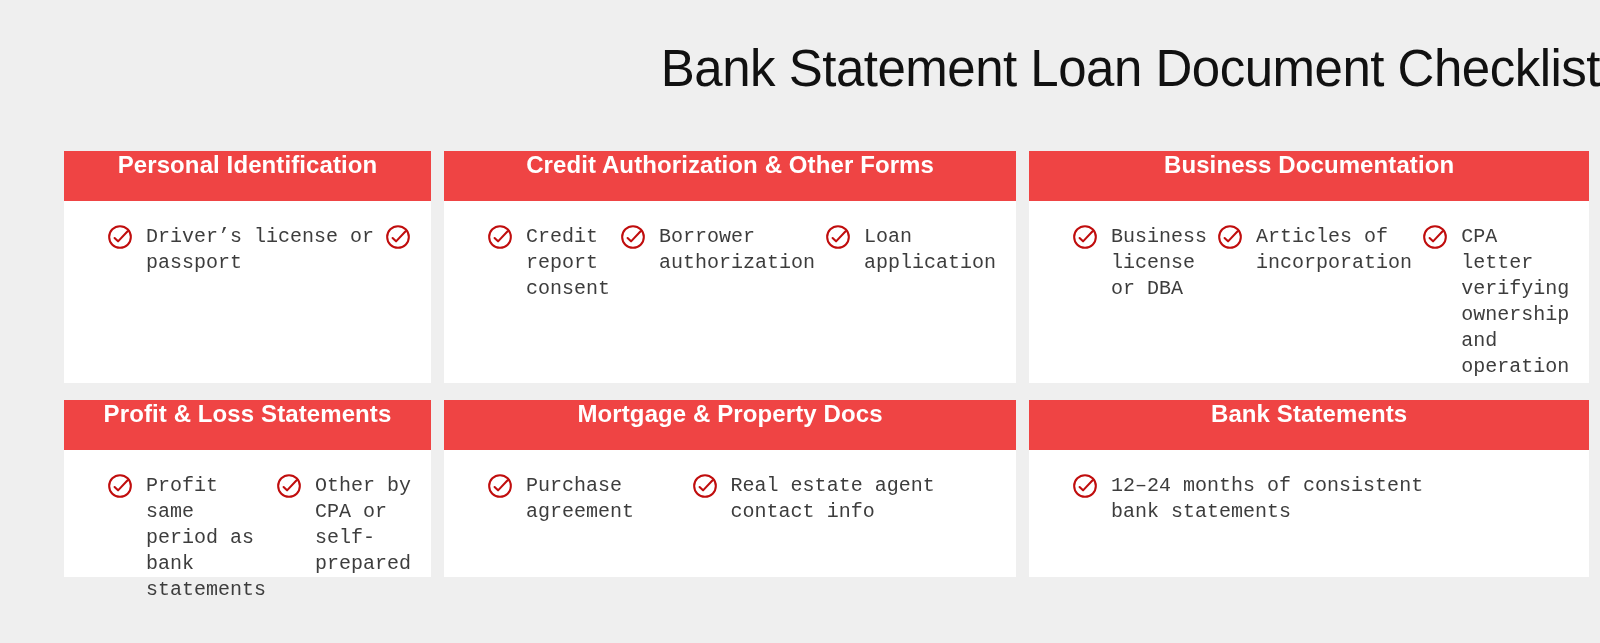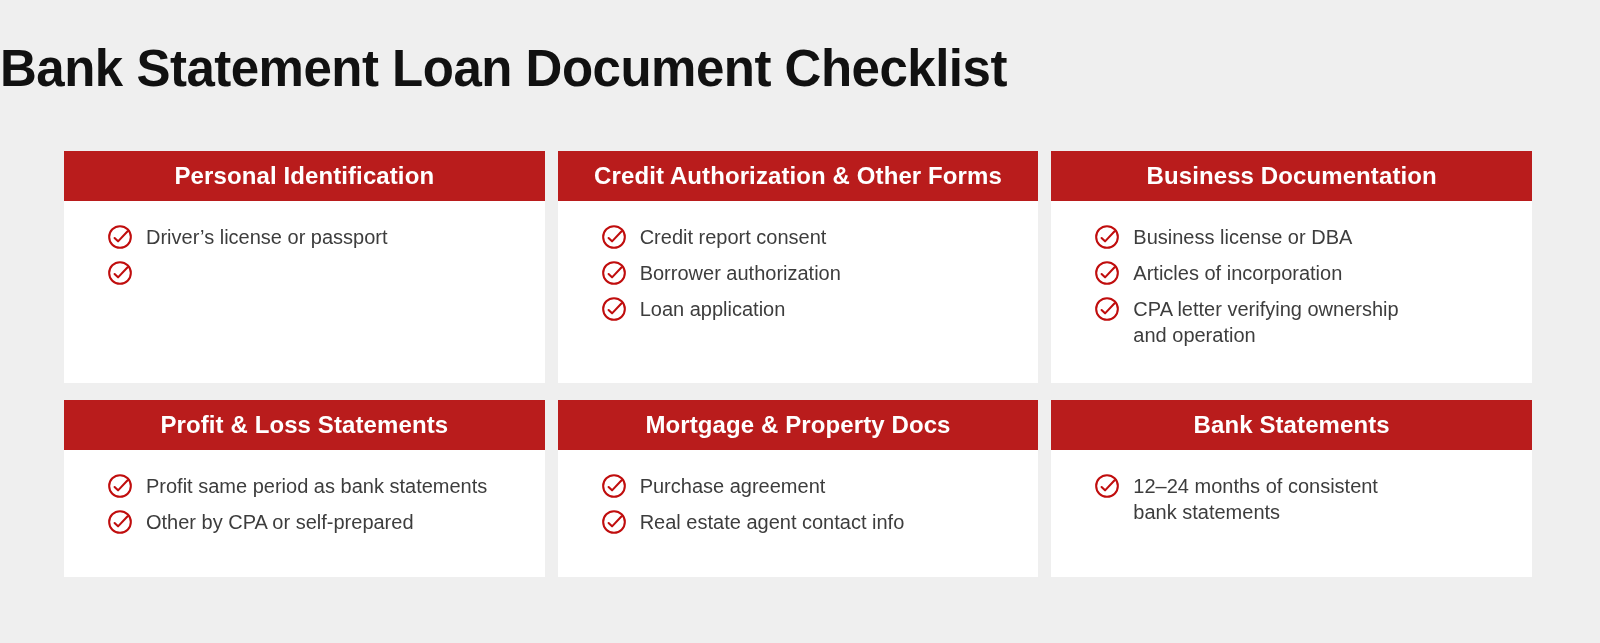--- a/index.html
+++ b/index.html
@@ -6,65 +6,66 @@
   body {
     width: 1600px;
     height: 643px;
     position: relative;
     background: #efefef;
     font-family: "Liberation Sans", sans-serif;
     overflow: hidden;
   }
   .title {
     margin: 38px 0 0 0;
-    text-align: left;
+    text-align: right;
     font-size: 51px;
     line-height: 1.2;
-    font-weight: 700;
+    font-weight: 400;
     letter-spacing: -0.5px;
     color: #111111;
   }
   .grid {
     position: absolute;
     left: 64px;
     top: 151px;
     width: 1468px;
     display: grid;
     grid-template-columns: repeat(3, 1fr);
     grid-template-rows: 232px 177px;
     column-gap: 13px;
     row-gap: 17px;
   }
   .card {
     background: #ffffff;
     display: flex;
     flex-direction: column;
   }
   .card-header {
-    background: #b91c1c;
+    background: #ef4444;
     height: 50px;
     flex: 0 0 50px;
     display: flex;
-    align-items: center;
+    align-items: flex-start;
     justify-content: center;
   }
   .card-header h2 {
     margin: 0;
     color: #ffffff;
     font-size: 24px;
     font-weight: 700;
     letter-spacing: 0.1px;
   }
   .card-body {
     list-style: none;
     margin: 0;
     padding: 23px 20px 0 43px;
     display: flex;
-    flex-direction: column;
+    flex-direction: row;
     gap: 10px;
+    font-family: Liberation Mono, monospace;
   }
   .item {
     display: flex;
     align-items: flex-start;
     gap: 13px;
   }
   .check-icon { flex: 0 0 auto; width: 26px; height: 26px; }
   .check-icon svg { display: block; width: 26px; height: 26px; }
   .item-text {
     font-size: 20px;

